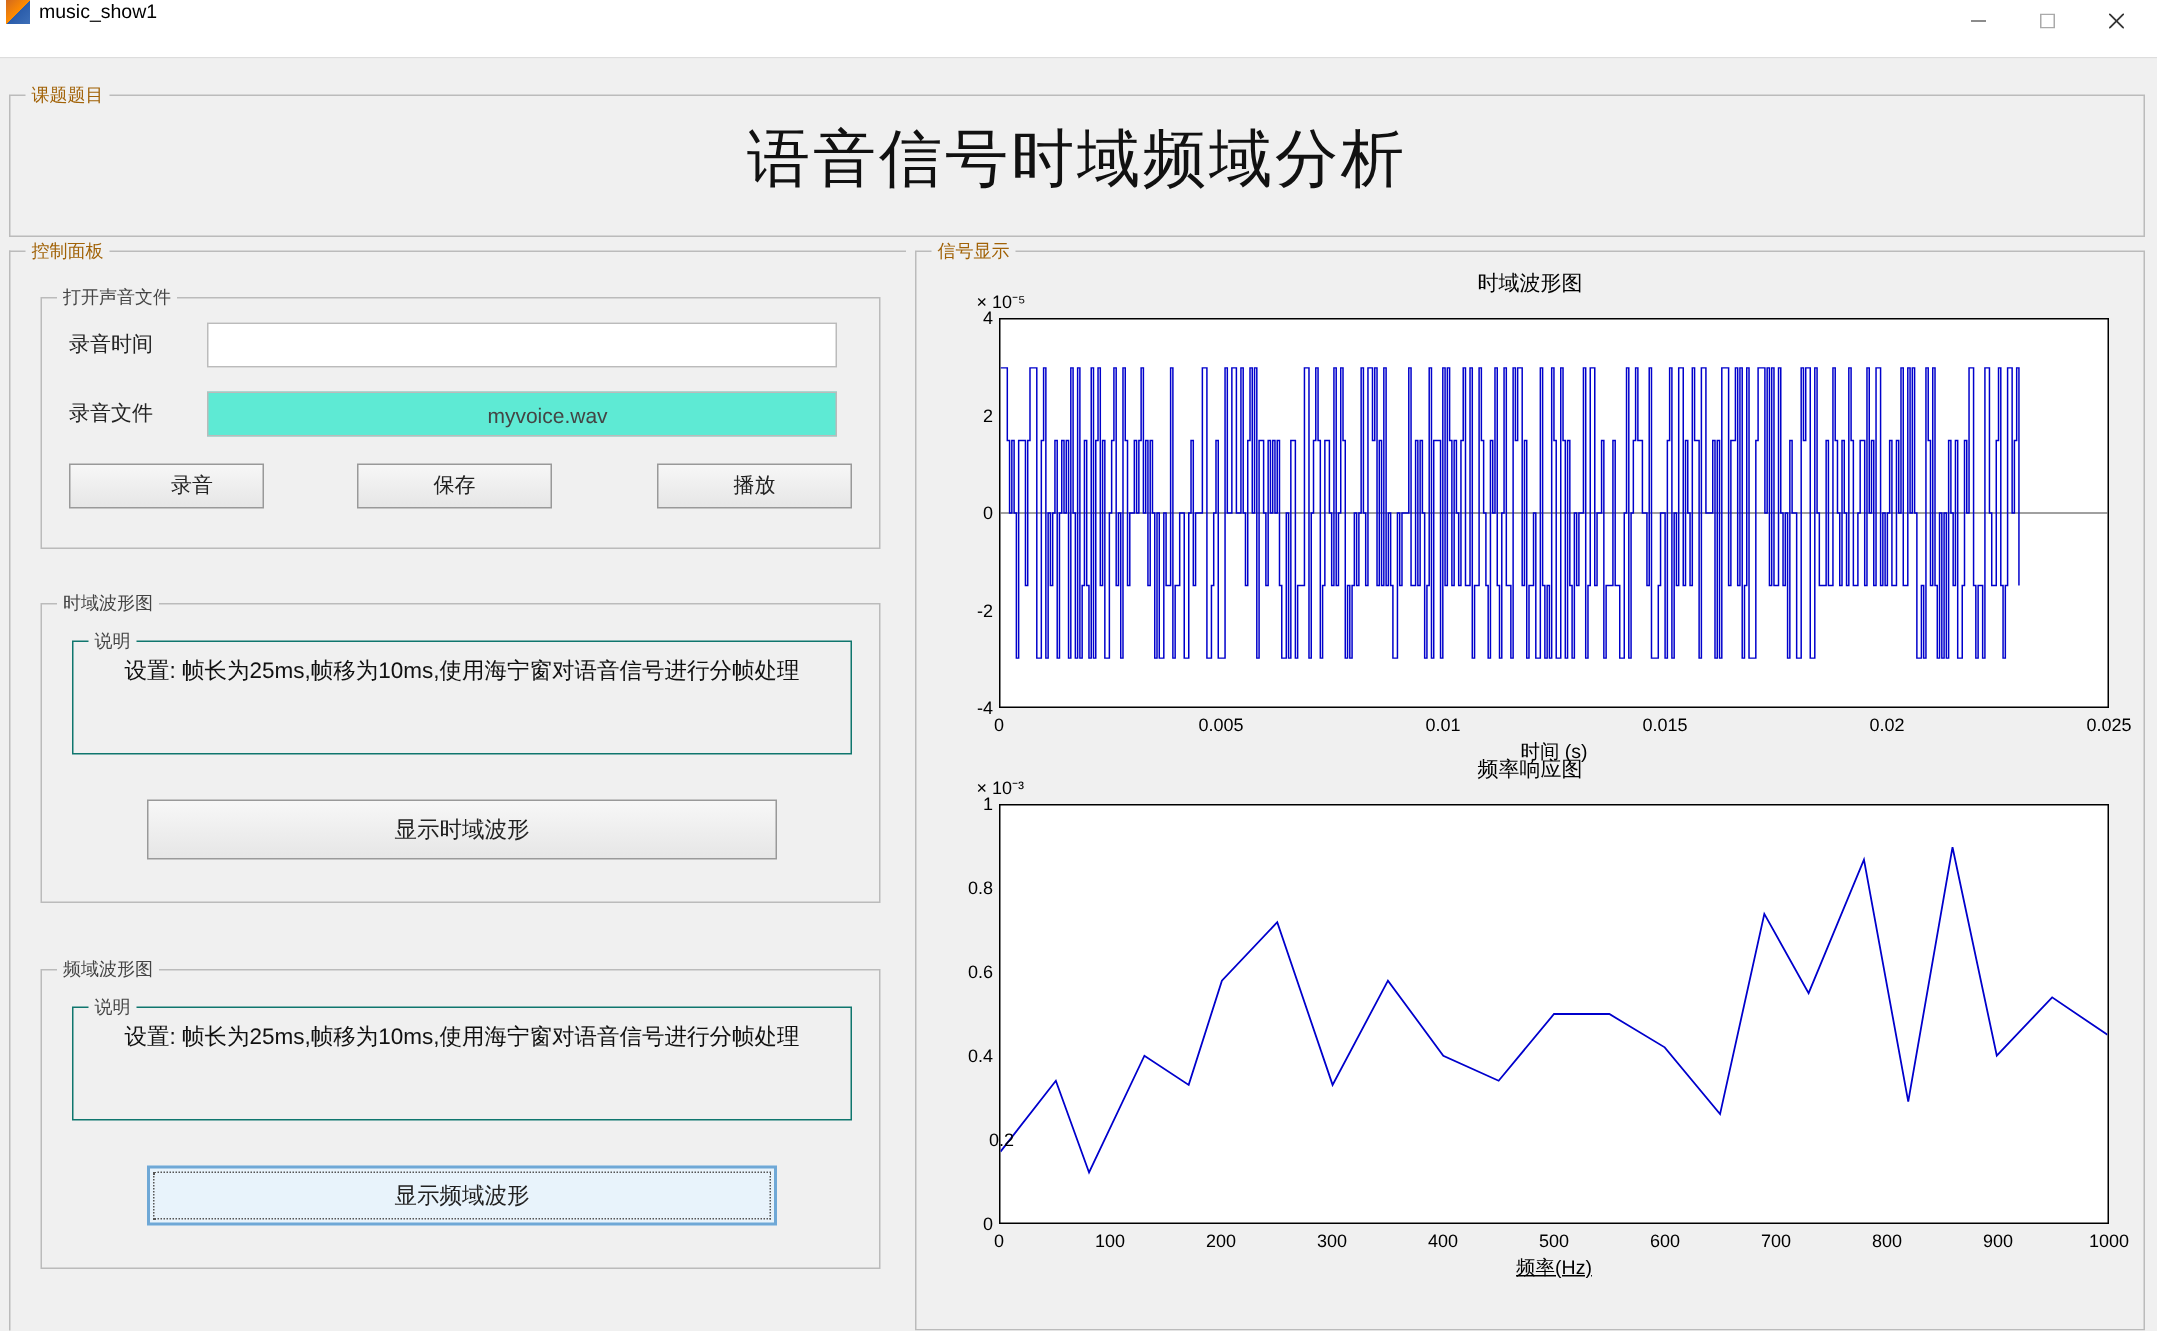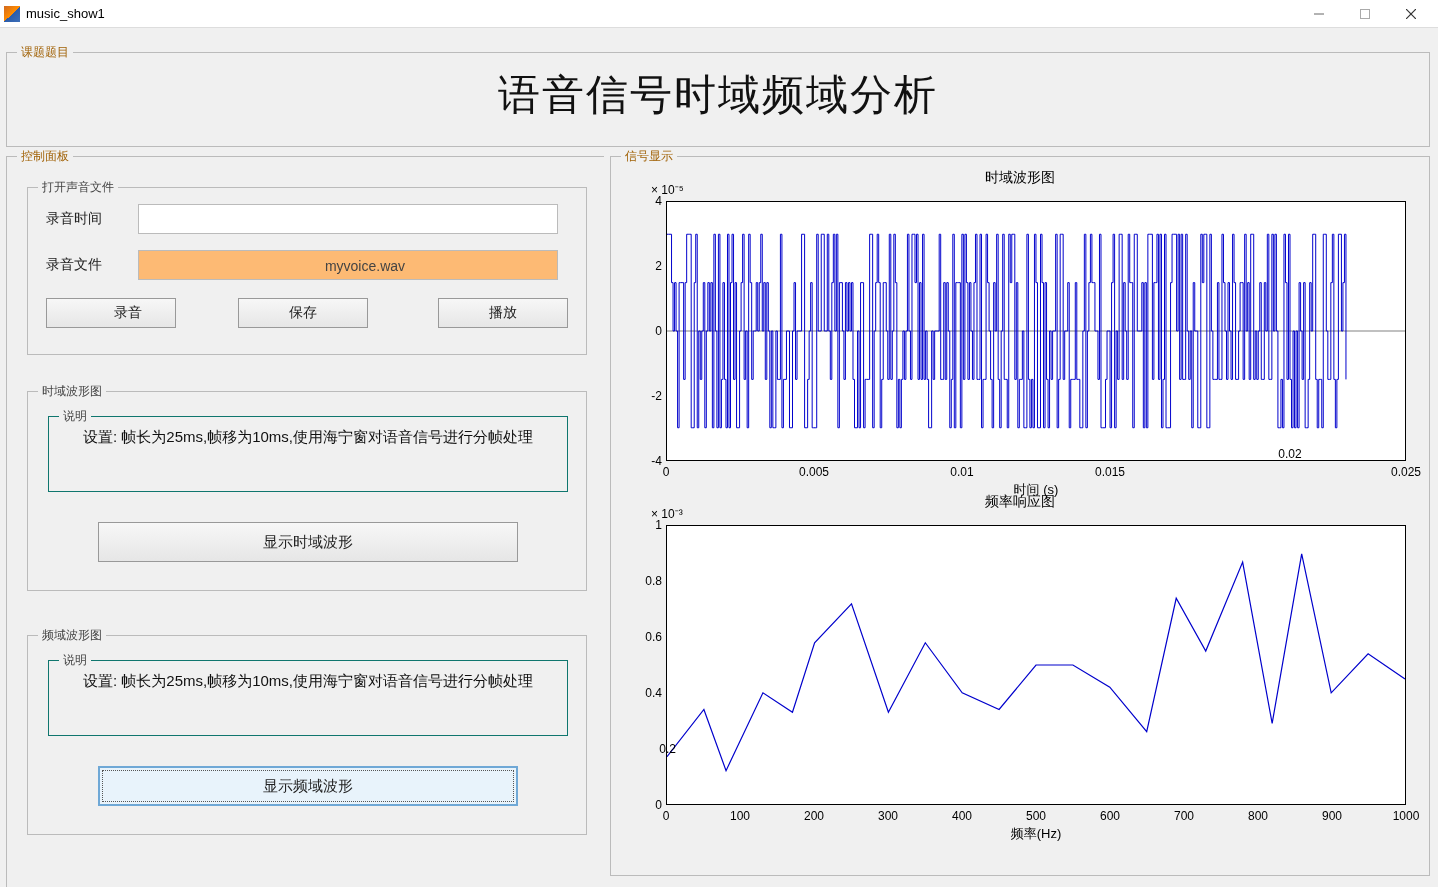--- a/index.html
+++ b/index.html
@@ -5,24 +5,24 @@
 * { box-sizing: border-box; margin: 0; padding: 0; }
 body {
   font-family: "Microsoft YaHei", "SimSun", Arial, sans-serif;
   font-size: 12px;
   background: #f0f0f0;
   width: 1438px;
   height: 887px;
   overflow: hidden;
 }
 .titlebar {
-  height: 28px;
+  height: 39px;
   background: #fff;
   display: flex;
-  align-items: center;
+  align-items: flex-start;
   padding: 0 4px;
   border-bottom: 1px solid #ddd;
 }
 .titlebar .app-icon {
   width: 16px; height: 16px;
   background: linear-gradient(135deg,#d2691e 0%,#ff8c00 50%,#2a5caa 50%,#3d6fb8 100%);
   margin-right: 6px;
 }
 .titlebar .title-text { flex: 0 0 auto; color: #000; font-size: 13px; }
 .titlebar .spacer { flex: 1; }
@@ -114,21 +114,21 @@
 .inp, .inp-disabled {
   position: absolute;
   height: 30px;
   border: 1px solid #bbb;
   background: #fff;
   padding: 2px 6px;
   font-size: 14px;
   color: #444;
 }
 .inp-disabled {
-  background: #fdba74;
+  background: #5eead4;
   text-align: center;
   padding-left: 40px;
 }
 
 .btn {
   position: absolute;
   height: 30px;
   border: 1px solid #999;
   background: linear-gradient(#f7f7f7,#e6e6e6);
   font-size: 14px;
@@ -272,27 +272,27 @@
     <span class="xlabel" style="left:425px; top:324px;">时间 (s)</span>
 
     <div class="axes-title" style="top:336px; left:0;">频率响应图</div>
     <span class="axis-scale" style="left:40px; top:348px;">× 10⁻³</span>
     <div id="axes2" class="axes" style="left:55px; top:368px; width:740px; height:280px;">
       <svg class="plot" id="plot2" viewBox="0 0 740 280" preserveAspectRatio="none">
           <path d="M 0 232.4 L 37 184.8 L 59.2 246.4 L 96.2 168 L 125.8 187.60000000000002 L 148 117.60000000000002 L 185 78.40000000000003 L 222 187.60000000000002 L 259 117.60000000000002 L 296 168 L 333 184.8 L 370 140 L 407 140 L 444 162.39999999999998 L 481 207.2 L 510.6 72.80000000000001 L 540.2 126 L 577.2 36.400000000000006 L 606.8 198.8 L 636.4 28 L 666 168 L 703 128.8 L 740 154" fill="none" stroke="#0000cc" stroke-width="1.2"></path>
         </svg>
     </div>
 
-    <span class="xlabel" style="left:425px; top:668px;">频率(Hz)</span>
+    <span class="xlabel" style="left:425px; top:668px;text-decoration:underline;">频率(Hz)</span>
   <div id="axes1-xticks">
         <span class="tick-label-x" style="left: 55px; top: 308px;">0</span>
         <span class="tick-label-x" style="left: 203px; top: 308px;">0.005</span>
         <span class="tick-label-x" style="left: 351px; top: 308px;">0.01</span>
         <span class="tick-label-x" style="left: 499px; top: 308px;">0.015</span>
-        <span class="tick-label-x" style="left: 647px; top: 290px; margin-left: 32px;">0.02</span>
+        <span class="tick-label-x" style="left: 647px; top: 308px;">0.02</span>
         <span class="tick-label-x" style="left: 795px; top: 308px;">0.025</span>
       </div>
       <div id="axes1-yticks">
         <span class="tick-label-y" style="left: 21px; top: 304px;">-4</span>
         <span class="tick-label-y" style="left: 21px; top: 239px;">-2</span>
         <span class="tick-label-y" style="left: 21px; top: 174px;">0</span>
         <span class="tick-label-y" style="left: 21px; top: 109px;">2</span>
         <span class="tick-label-y" style="left: 21px; top: 44px;">4</span>
       </div>
       <div id="axes2-xticks">

